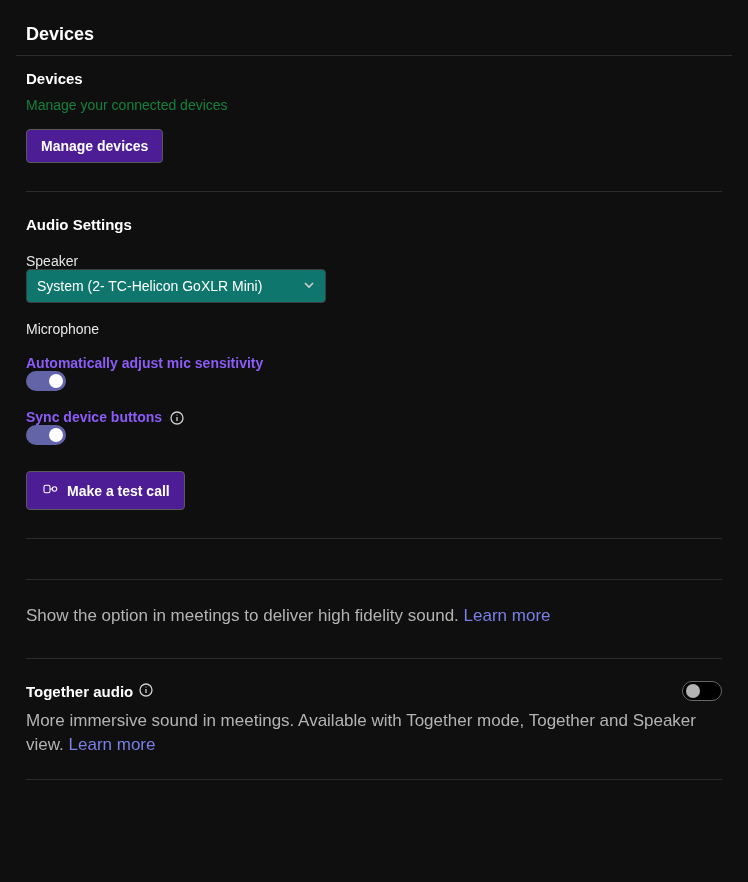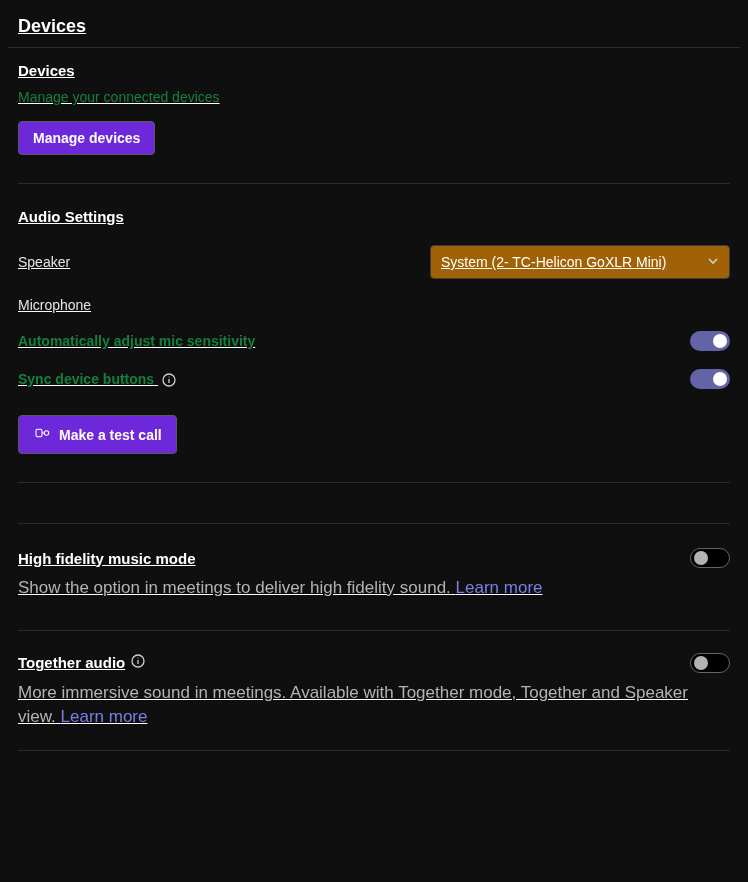--- a/index.html
+++ b/index.html
@@ -6,22 +6,21 @@
   body {
     background: #0f0f0f;
     color: #ffffff;
     font-family: "Segoe UI", -apple-system, BlinkMacSystemFont, sans-serif;
     font-size: 14px;
     width: 748px;
     height: 882px;
     overflow: hidden;
   }
   .page {
-    padding: 8px;
-    text-decoration: underline;
+    padding: 16px;
   }
   .title-bar {
     padding: 8px 10px 10px 10px;
     border-bottom: 1px solid #2c2c2c;
   }
   .title-bar h1 {
     font-size: 18px;
     font-weight: 700;
   }
   .content {
@@ -35,62 +34,63 @@
   }
   .section-sub {
     font-size: 14px;
     color: #15803d;
     margin-bottom: 16px;
   }
   .btn {
     display: inline-flex;
     align-items: center;
     gap: 8px;
-    background: #6d28d9;
+    background: #4c1d95;
     border: 1px solid #5a5a5a;
     color: #ffffff;
     font-size: 14px;
     font-weight: 600;
     padding: 8px 14px;
     border-radius: 4px;
     cursor: pointer;
   }
   .divider {
     border: none;
     border-top: 1px solid #2c2c2c;
     margin: 28px 0 24px 0;
   }
   .divider-tight {
     border: none;
     border-top: 1px solid #2c2c2c;
     margin: 22px 0 22px 0;
   }
   .row {
     display: flex;
-    align-items: center;
+    align-items: flex-start;
     justify-content: space-between;
     margin-bottom: 18px;
+    flex-direction: column;
   }
   .row-label {
     font-size: 14px;
     color: #e6e6e6;
     font-weight: 400;
   }
   .row-label.bold {
     font-weight: 700;
-    color: #15803d;
+    color: #8b5cf6;
   }
   .row-label .info-icon {
     display: inline-flex;
     vertical-align: middle;
     margin-left: 4px;
   }
   .dropdown {
     width: 300px;
-    background: #a16207;
+    background: #0f766e;
     border: 1px solid #3d3d3d;
     border-radius: 4px;
     padding: 8px 10px;
     display: flex;
     align-items: center;
     justify-content: space-between;
     cursor: pointer;
     color: #ffffff;
     font-size: 14px;
   }
@@ -242,26 +242,20 @@
         </button>
       </div>
     </div>
 
     <hr class="divider">
 
 
     <hr class="divider" style="margin-top:40px">
 
     <div class="section-block">
-      <div class="block-head">
-        <div class="block-title">High fidelity music mode</div>
-        <div class="toggle off">
-            <div class="knob"></div>
-          </div>
-      </div>
       <div class="block-desc">
         <span>Show the option in meetings to deliver high fidelity sound.</span>
         <a class="link">Learn more</a>
       </div>
     </div>
 
     <hr class="divider-tight" style="margin-top:30px">
 
     <div class="section-block">
       <div class="block-head">

